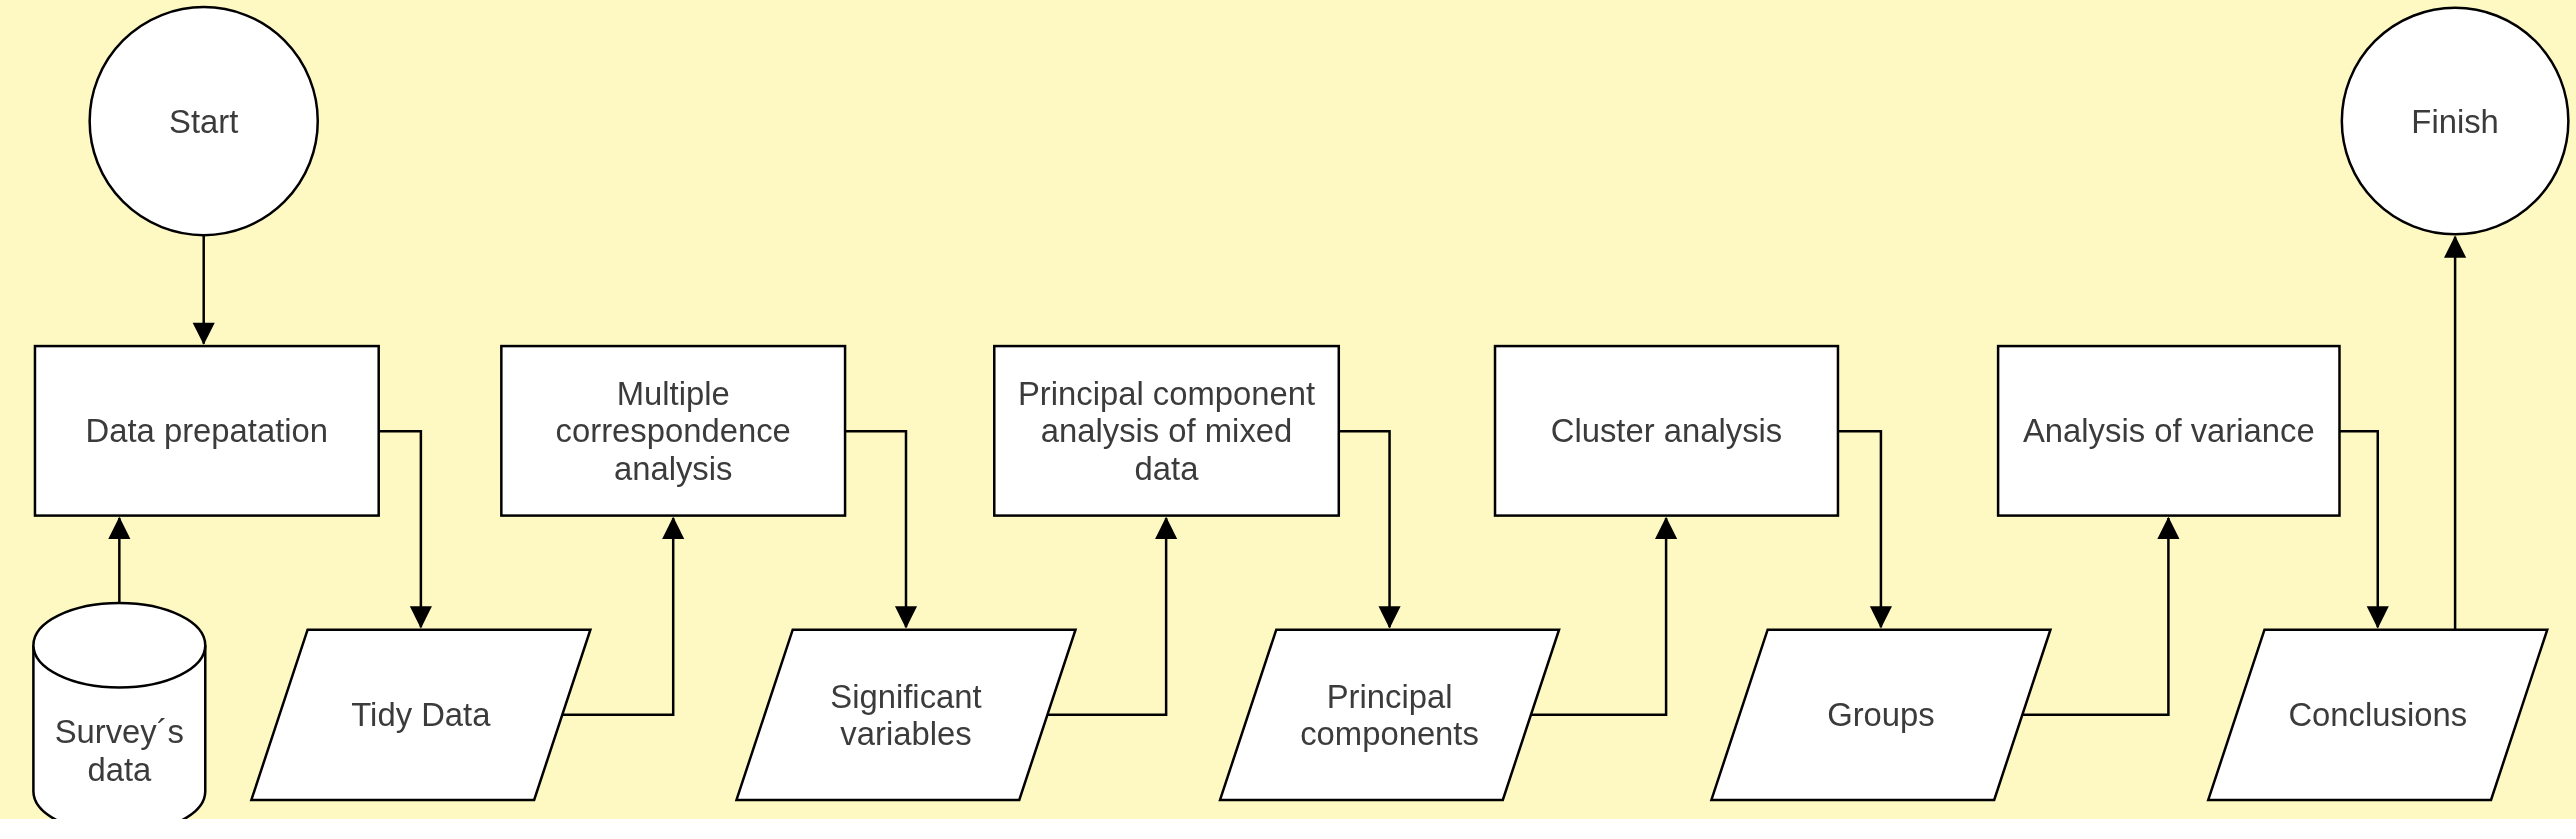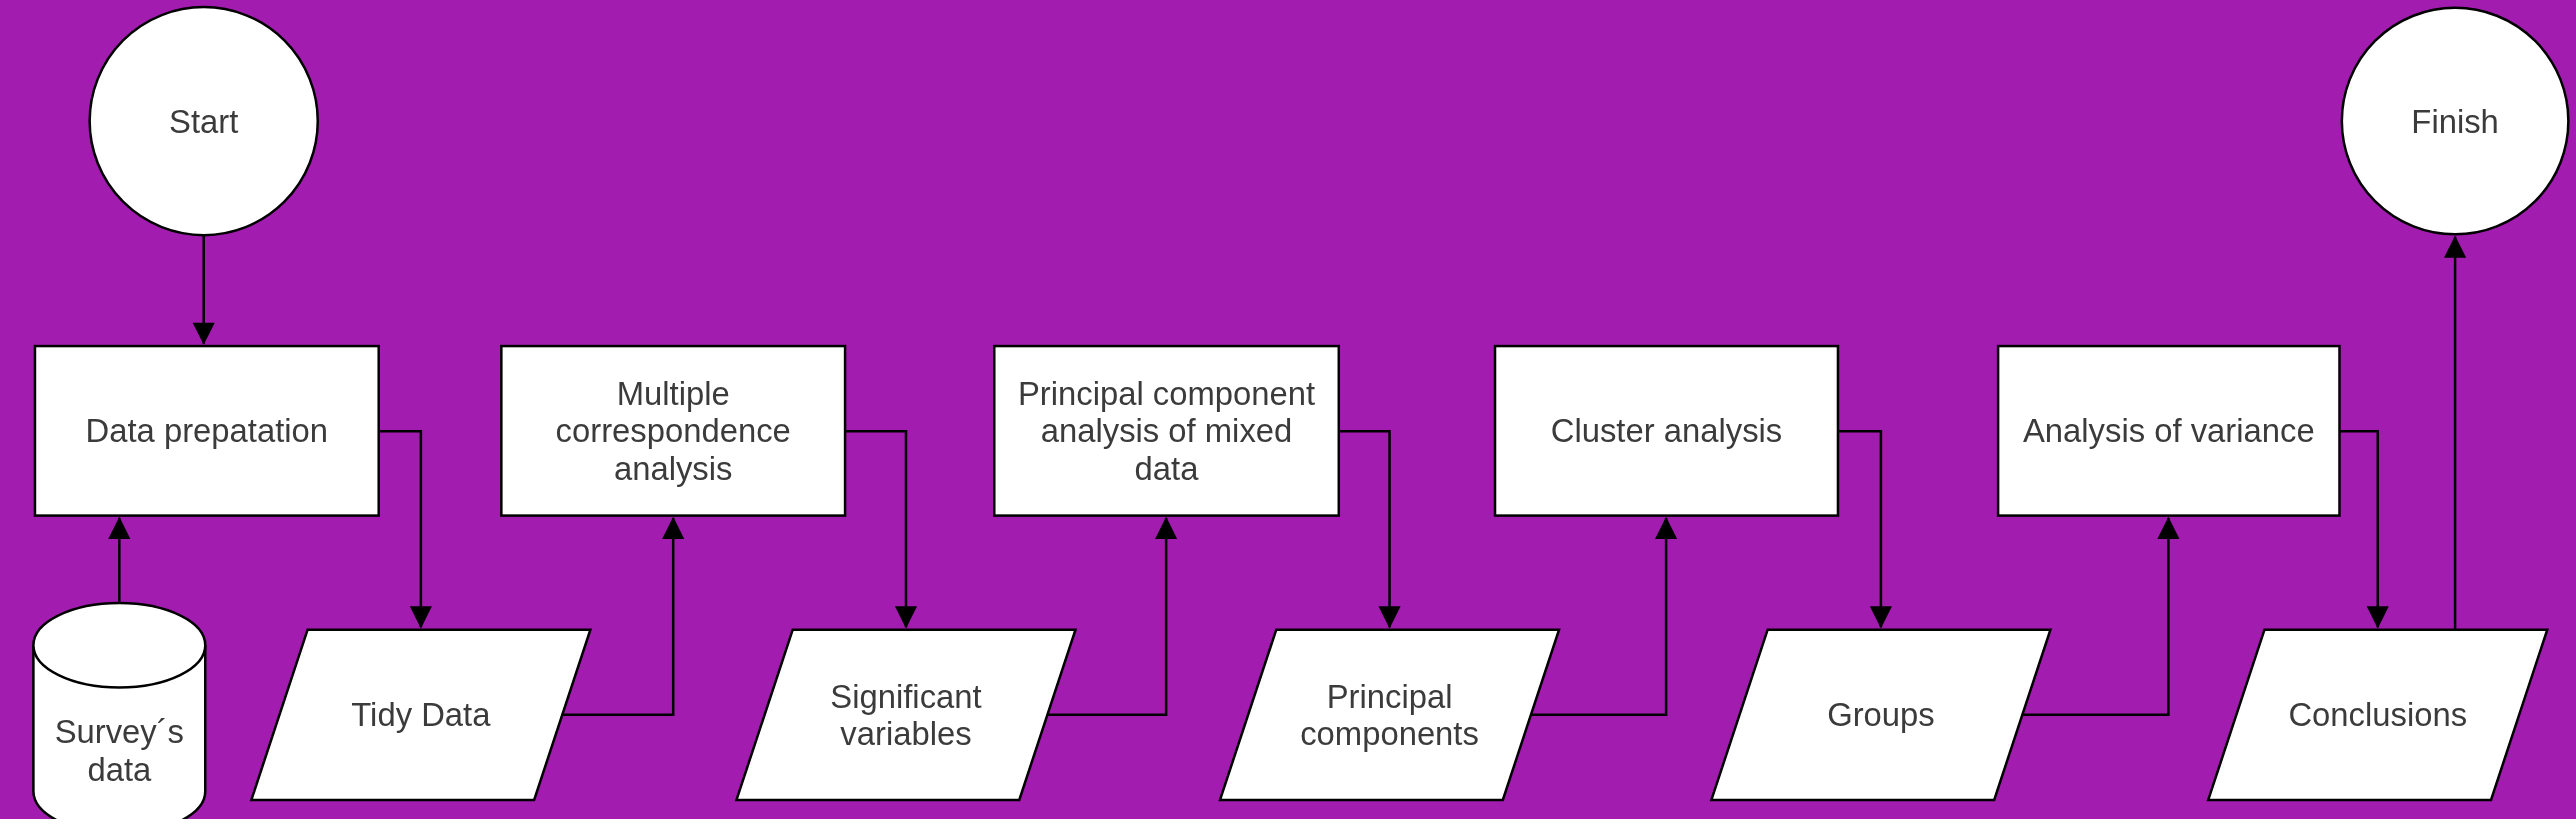--- a/index.html
+++ b/index.html
@@ -5,21 +5,21 @@
   html, body {
     margin: 0;
     padding: 0;
     background: #ffffff;
     overflow: hidden;
   }
   .stage {
     position: relative;
     width: 2576px;
     height: 819px;
-    background: #a21caf;
+    background: #fef9c3;
   }
   svg { display: block; }
   .shape {
     fill: #ffffff;
     stroke: #000000;
     stroke-width: 3.2px;
   }
   .edge {
     fill: none;
     stroke: #000000;

